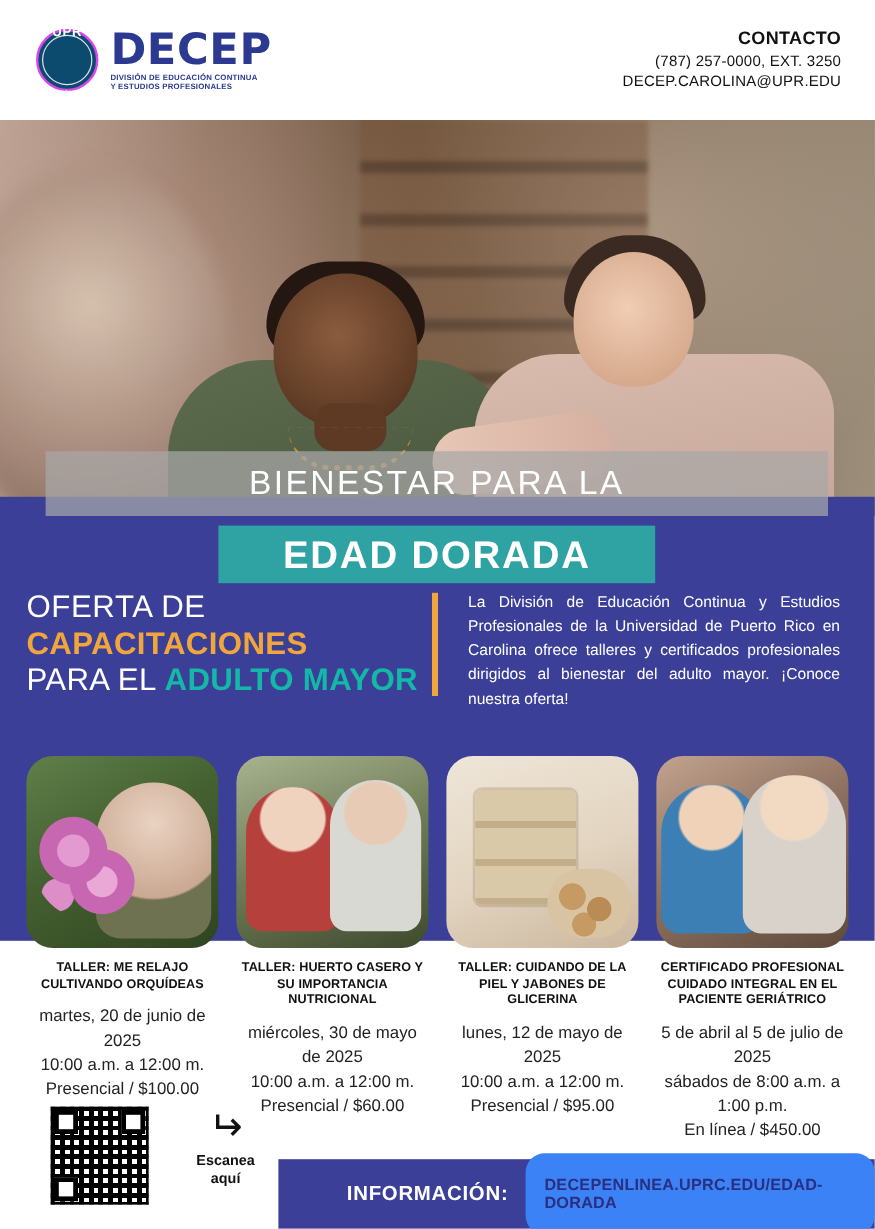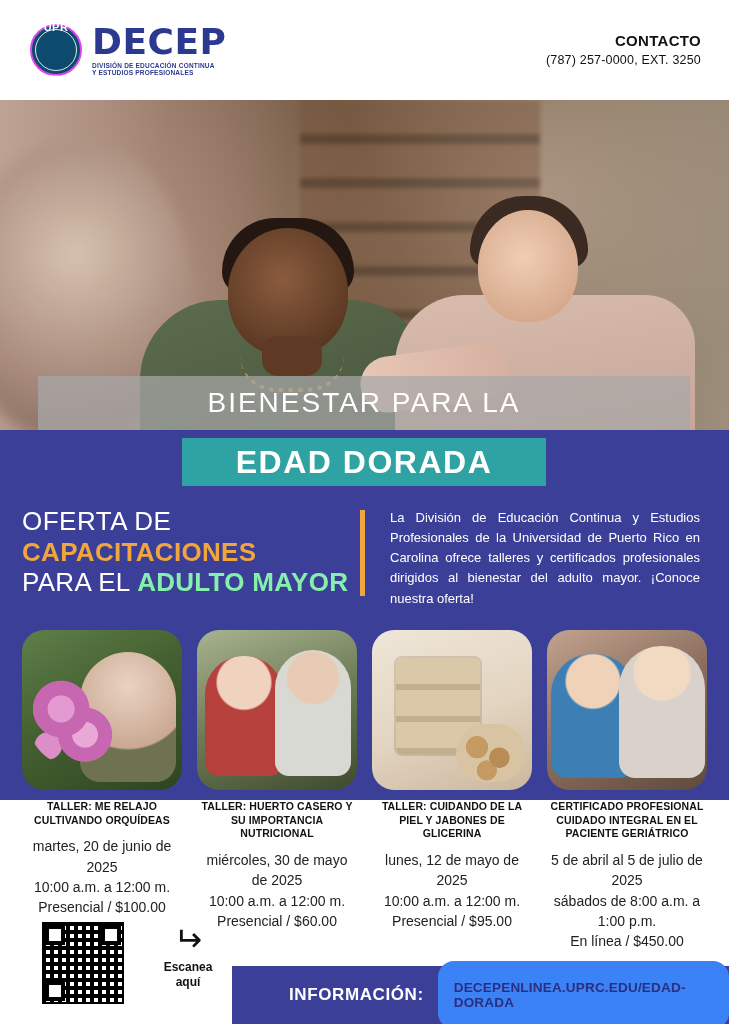--- a/index.html
+++ b/index.html
@@ -141,32 +141,32 @@
     width: 364px; height: 48px;
     background: #2fa3a3;
     display: flex; align-items: center; justify-content: center;
   }
   .title-bar2 span {
     color: #ffffff; font-size: 32px; letter-spacing: 1.5px; font-weight: bold;
   }
 
   
   .blue {
-    position: absolute; top: 430px; left: 0;
+    position: absolute; top: 414px; left: 0;
     width: 729px; height: 370px;
     background: #3b3f98;
   }
   .offer {
     position: absolute; left: 22px; top: 76px; width: 330px;
     line-height: 1.18;
   }
   .offer-l1 { color: #ffffff; font-size: 26px; letter-spacing: .5px; }
   .offer-l2 { color: #f0a63c; font-size: 26px; font-weight: bold; letter-spacing: .3px; }
   .offer-l3 { color: #ffffff; font-size: 26px; letter-spacing: .3px; }
-  .offer-l3 b { color: #86efac; font-weight: bold; }
+  .offer-l3 b { color: #14b8a6; font-weight: bold; }
 
   .divider-bar {
     position: absolute; left: 360px; top: 80px;
     width: 5px; height: 86px; background: #f0a63c;
   }
   .para {
     position: absolute; left: 390px; top: 78px; width: 310px;
     color: #ffffff; font-size: 13px; line-height: 1.55; text-align: justify;
   }
 
@@ -293,20 +293,21 @@
       </div>
       <div class="decep-block">
         <div class="decep-title">DECEP</div>
         <div class="decep-sub1">DIVISIÓN DE EDUCACIÓN CONTINUA</div>
         <div class="decep-sub2">Y ESTUDIOS PROFESIONALES</div>
       </div>
     </div>
     <div class="contact">
       <div class="contact-title">CONTACTO</div>
       <div class="contact-line">(787) 257-0000, EXT. 3250</div>
+      <div class="contact-line">DECEP.CAROLINA@UPR.EDU</div>
     </div>
   </div>
 
   <div class="hero">
     <div class="hero-bg"></div>
     <div class="hero-shelf"></div>
     <div class="hero-blurperson"></div>
     <div class="woman-body"></div>
     <div class="woman-hair"></div>
     <div class="woman-head"></div>

